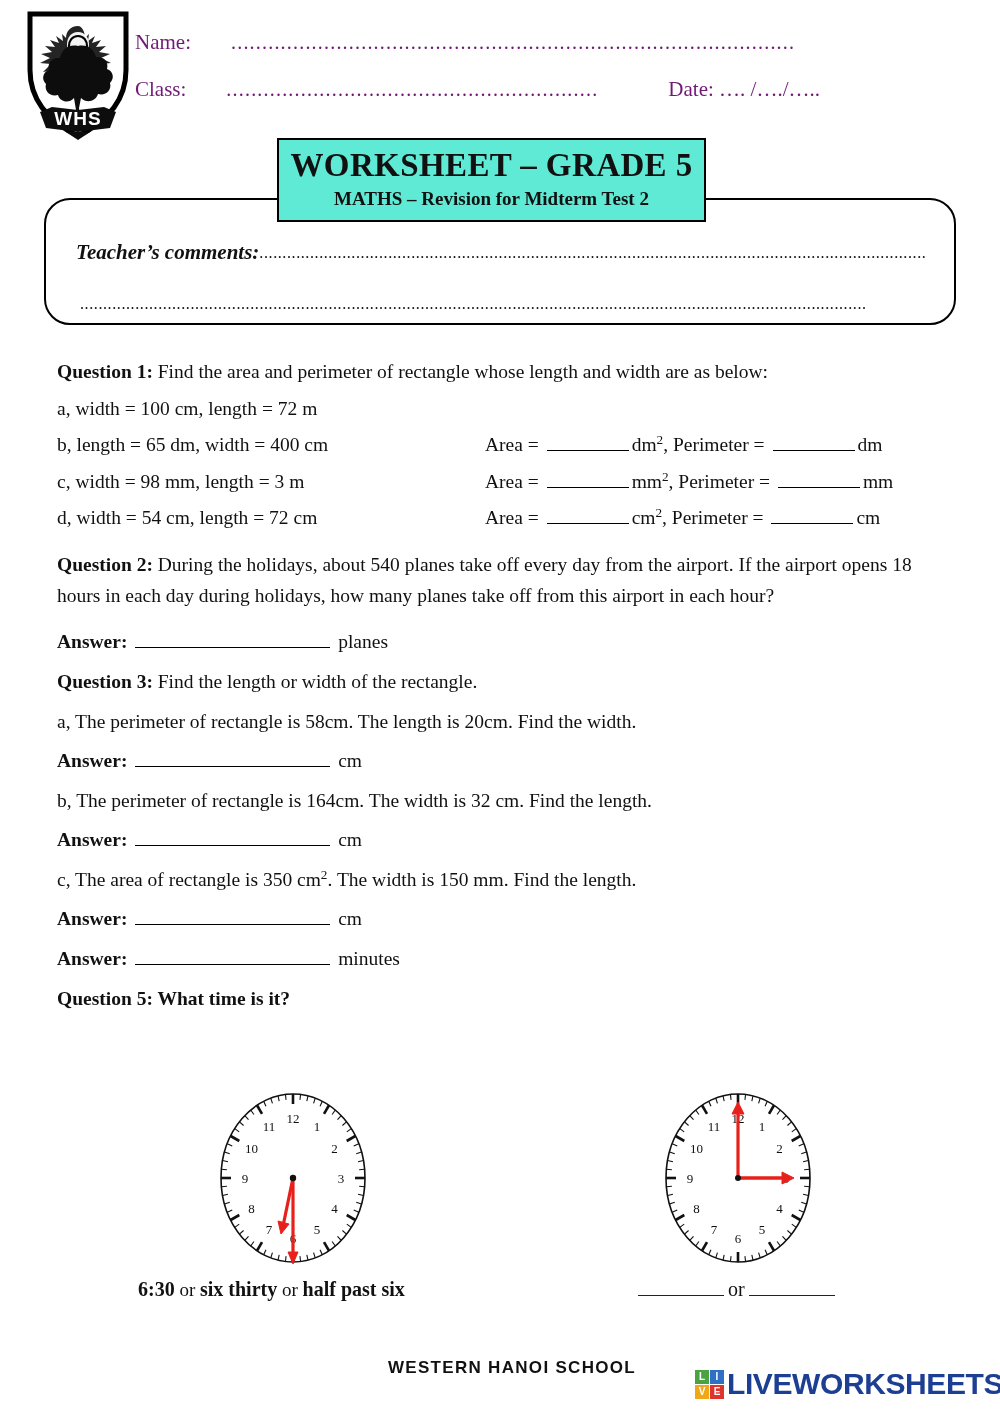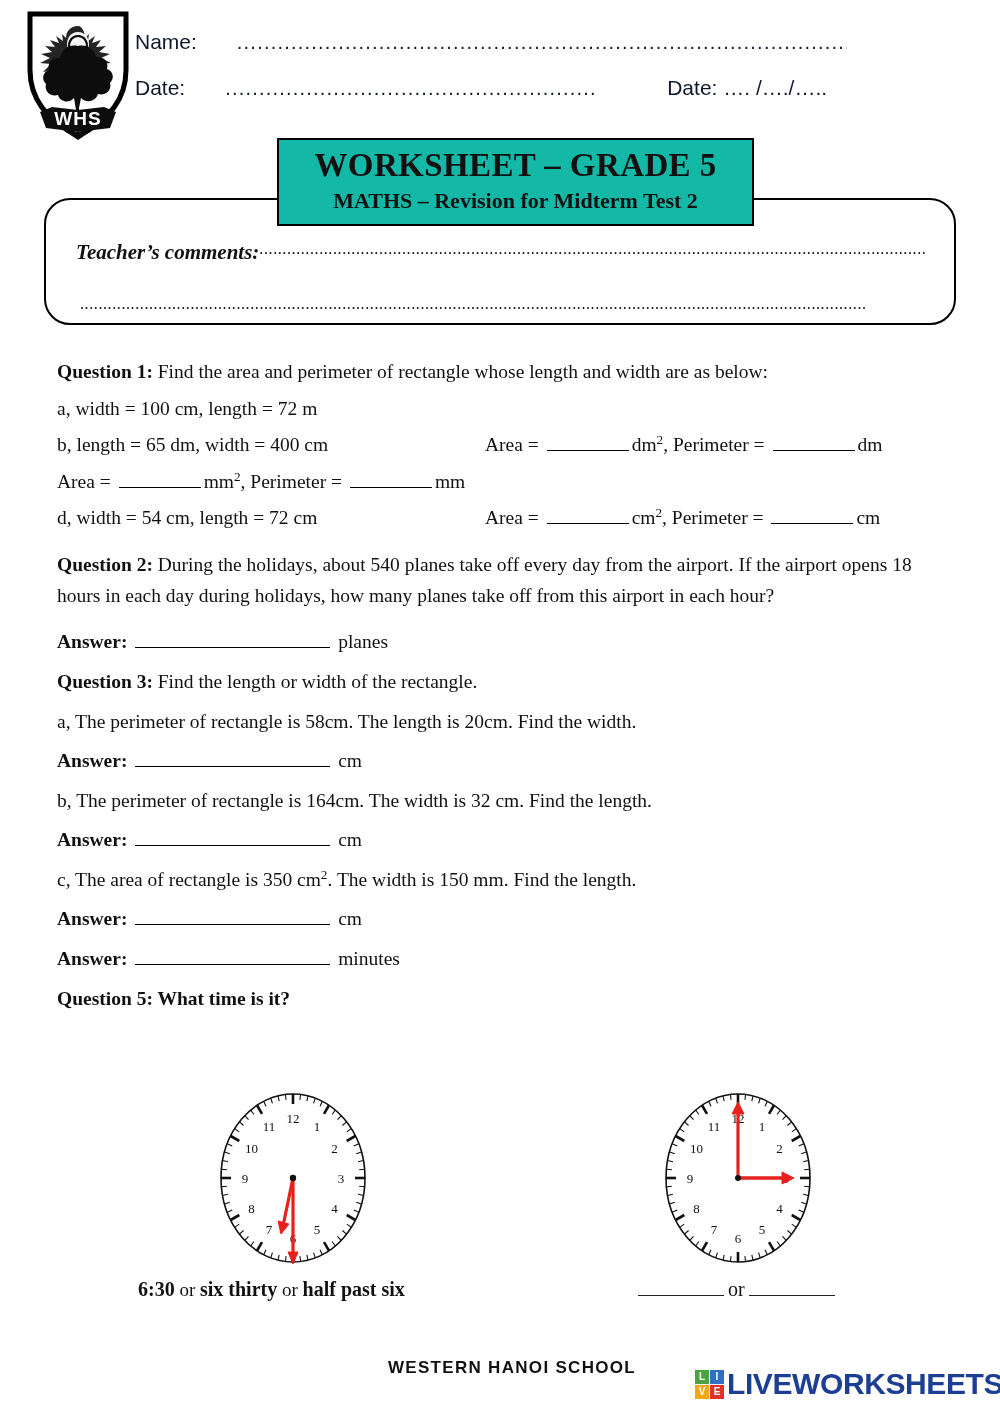--- a/index.html
+++ b/index.html
@@ -22,55 +22,55 @@
     padding-top: 30px;
   }
   .school-logo {
     position: absolute;
     left: 22px;
     top: 8px;
     width: 112px;
     height: 132px;
   }
   .id-line {
-    font-family: Liberation Sans, sans-serif;
+    font-family: Liberation Serif, serif;
     font-size: 21px;
-    color: #0f172a;
+    color: #701a75;
     white-space: nowrap;
     display: flex;
     align-items: baseline;
     gap: 30px;
   }
   .id-line.first { margin-bottom: 22px; }
   .id-label { margin-right: 10px; }
   .dots { letter-spacing: 1.2px; font-size: 20px; overflow: hidden; }
   .dots-name { width: 610px; }
   .dots-class { width: 370px; }
   .date-label { margin-left: 42px; }
 
   
   .title-wrap {
     position: absolute;
     left: 277px;
     top: 138px;
-    width: 477px;
+    width: 429px;
     border: 2px solid #000;
-    background: #14b8a6;
+    background: #5eead4;
     text-align: center;
     padding: 8px 6px 10px 6px;
     z-index: 5;
   }
   .title-main {
     font-size: 33px;
     font-weight: bold;
     letter-spacing: 0.4px;
     line-height: 1.05;
   }
   .title-sub {
-    font-size: 22px;
+    font-size: 19px;
     font-weight: bold;
     margin-top: 5px;
   }
 
   
   .comments-box {
     position: absolute;
     left: 44px;
     top: 198px;
     width: 912px;
@@ -85,21 +85,21 @@
     top: 240px;
     width: 850px;
     z-index: 6;
   }
   .comments-label {
     font-weight: bold;
     font-style: italic;
     font-size: 21px;
     white-space: nowrap;
   }
-  .comment-row1 { display: flex; align-items: flex-start; }
+  .comment-row1 { display: flex; align-items: center; }
   .comment-row1 .dots { flex: 1; font-size: 16px; letter-spacing: 0.6px; }
   .comment-row2 {
     margin-top: 30px;
     margin-left: 4px;
     font-size: 16px;
     letter-spacing: 0.6px;
     width: 845px;
     overflow: hidden;
     white-space: nowrap;
   }
@@ -217,21 +217,21 @@
     <text x="56" y="117" font-family="Liberation Sans, sans-serif" font-size="19" font-weight="bold" fill="#ffffff" text-anchor="middle" letter-spacing="1">WHS</text>
     <path d="M44 124 L68 124 L56 132 Z" fill="#0d0d0d"></path>
   </svg>
 
   <div class="id-line first">
     <span class="id-label">Name:</span>
     <span class="dots dots-name">...........................................................................................</span>
   </div>
 
   <div class="id-line">
-    <span class="id-label">Date:</span>
+    <span class="id-label">Class:</span>
     <span class="dots dots-class">.............................................................</span>
     <span class="date-label">Date: …. /…./…..</span>
   </div>
 </div>
 
 <div class="comments-box"></div>
 
 <div class="title-wrap">
   <div class="title-main">WORKSHEET – GRADE 5</div>
   <div class="title-sub">MATHS – Revision for Midterm Test 2</div>
@@ -256,20 +256,21 @@
   </div>
 
   <div class="row-q1">
     <div class="left">b, length = 65 dm, width = 400 cm</div>
     <div class="right">
       <span>Area = </span><span class="blank-s"></span><span>dm</span><sup>2</sup><span>, Perimeter = </span><span class="blank-s"></span><span>dm</span>
     </div>
   </div>
 
   <div class="row-q1">
+    <div class="left">c, width = 98 mm, length = 3 m</div>
     <div class="right">
       <span>Area = </span><span class="blank-s"></span><span>mm</span><sup>2</sup><span>, Perimeter = </span><span class="blank-s"></span><span>mm</span>
     </div>
   </div>
 
   <div class="row-q1">
     <div class="left">d, width = 54 cm, length = 72 cm</div>
     <div class="right">
       <span>Area = </span><span class="blank-s"></span><span>cm</span><sup>2</sup><span>, Perimeter = </span><span class="blank-s"></span><span>cm</span>
     </div>

